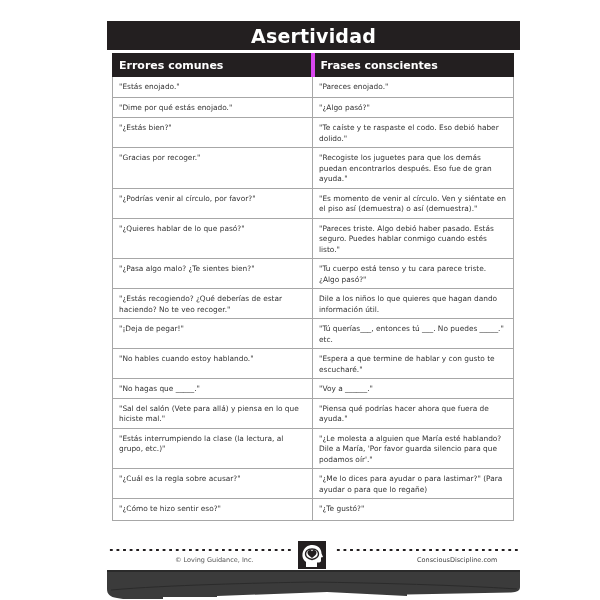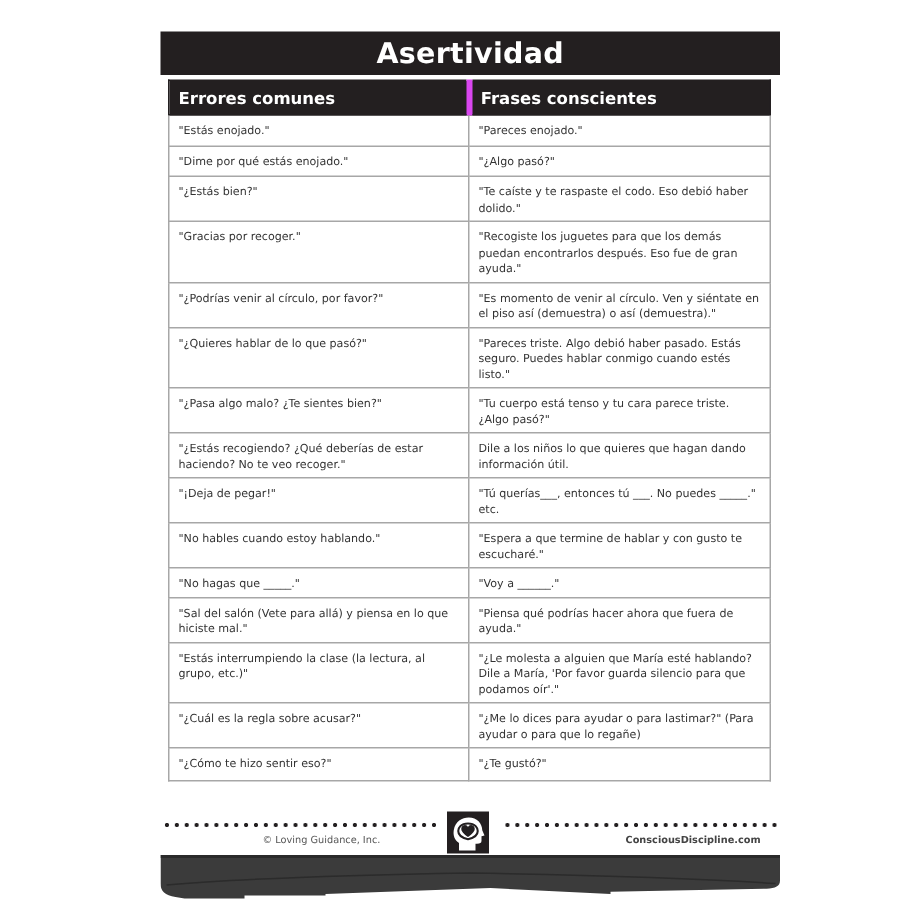--- a/index.html
+++ b/index.html
@@ -37,21 +37,21 @@
       background-image: radial-gradient(circle, #231f20 1.3px, transparent 1.5px);
       background-size: 6.6px 4px; background-repeat: repeat-x;
     }
     .dots-left { left: 108px; width: 186px; }
     .dots-right { left: 335px; width: 185px; }
     .footer-text {
       position: absolute; top: 556px; font-size: 6.5px; color: #555555;
       font-family: "DejaVu Sans", "Liberation Sans", sans-serif;
     }
     .ft-left { left: 175px; }
-    .ft-right { left: 382px; font-weight: bold; color: #444444; padding-left: 35px; }
+    .ft-right { left: 382px; font-weight: normal; color: #444444; padding-left: 35px; }
     .logo {
       position: absolute; left: 298px; top: 541px; width: 28px; height: 28px; background: #231f20;
     }
     .base {
       position: absolute; left: 107px; top: 570px; width: 413px; height: 30px;
     }
   </style>
 </head>
 <body>
 

